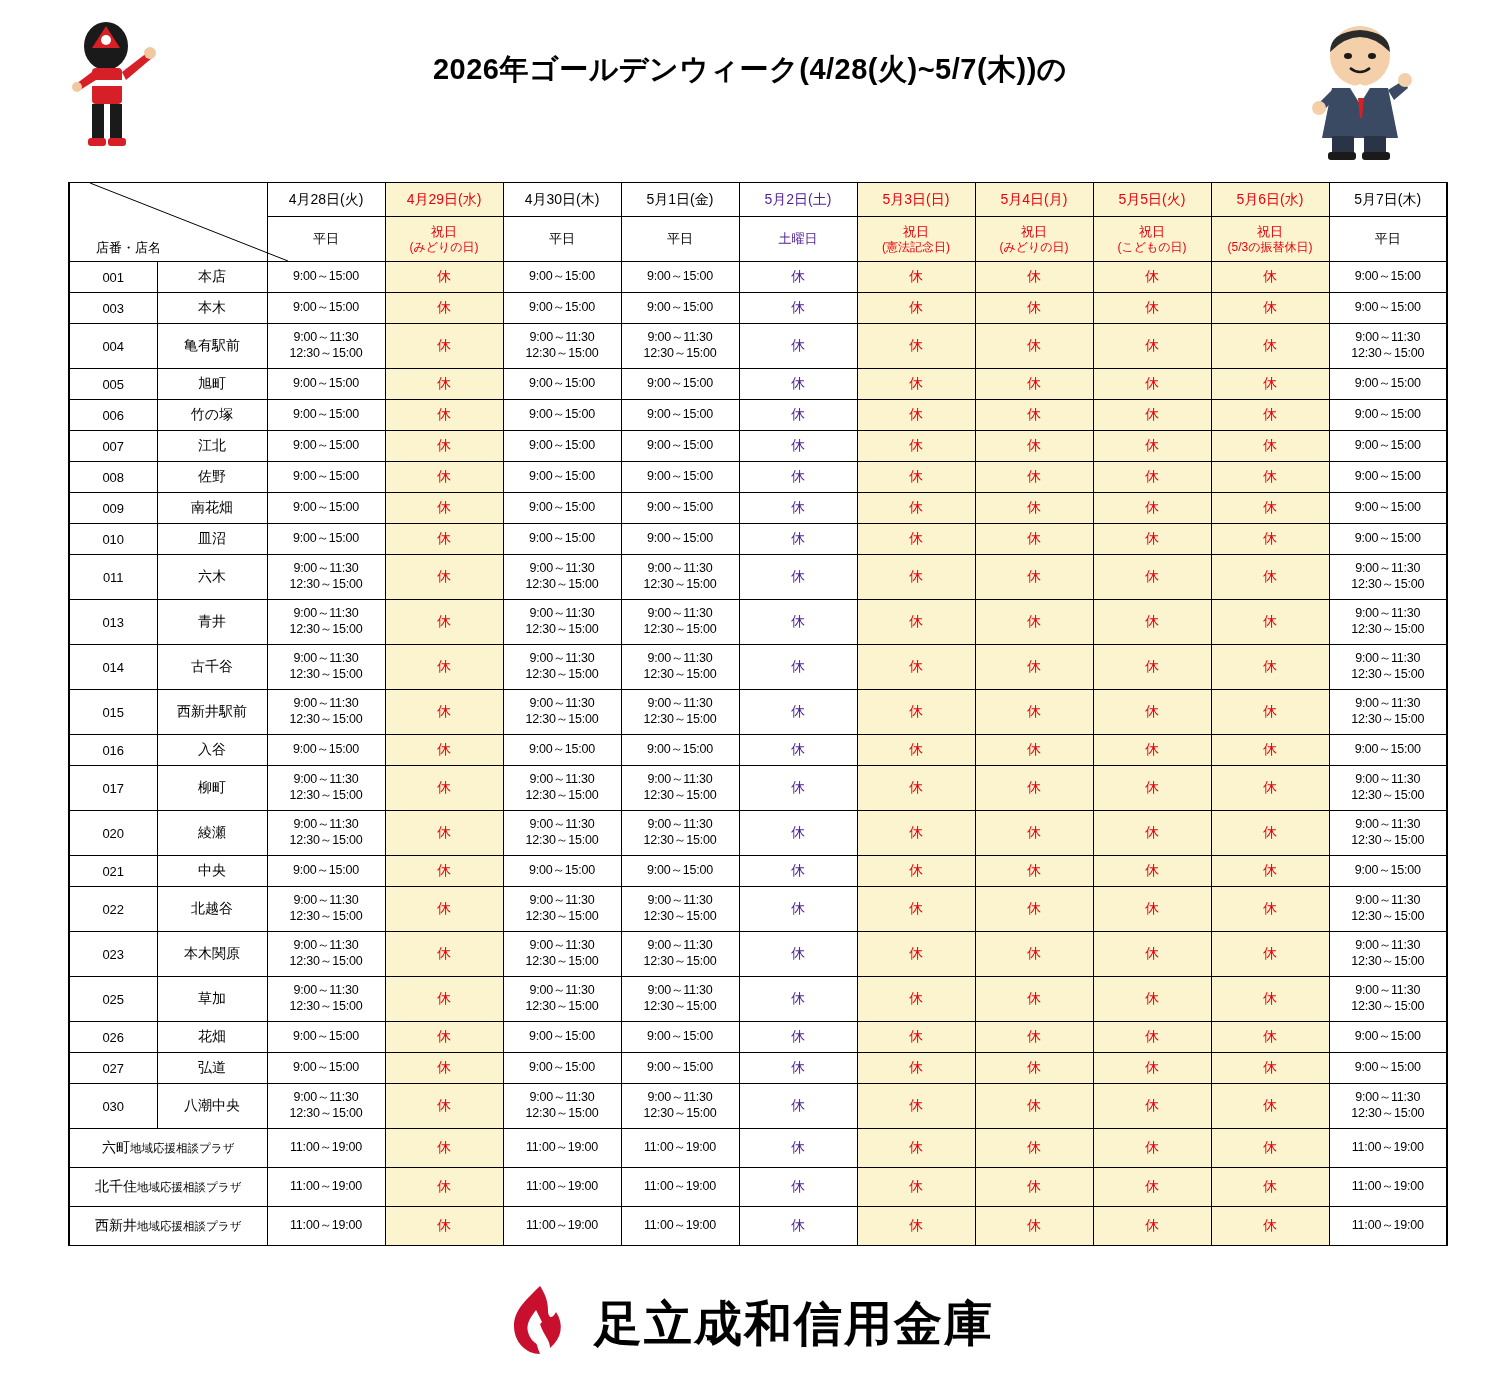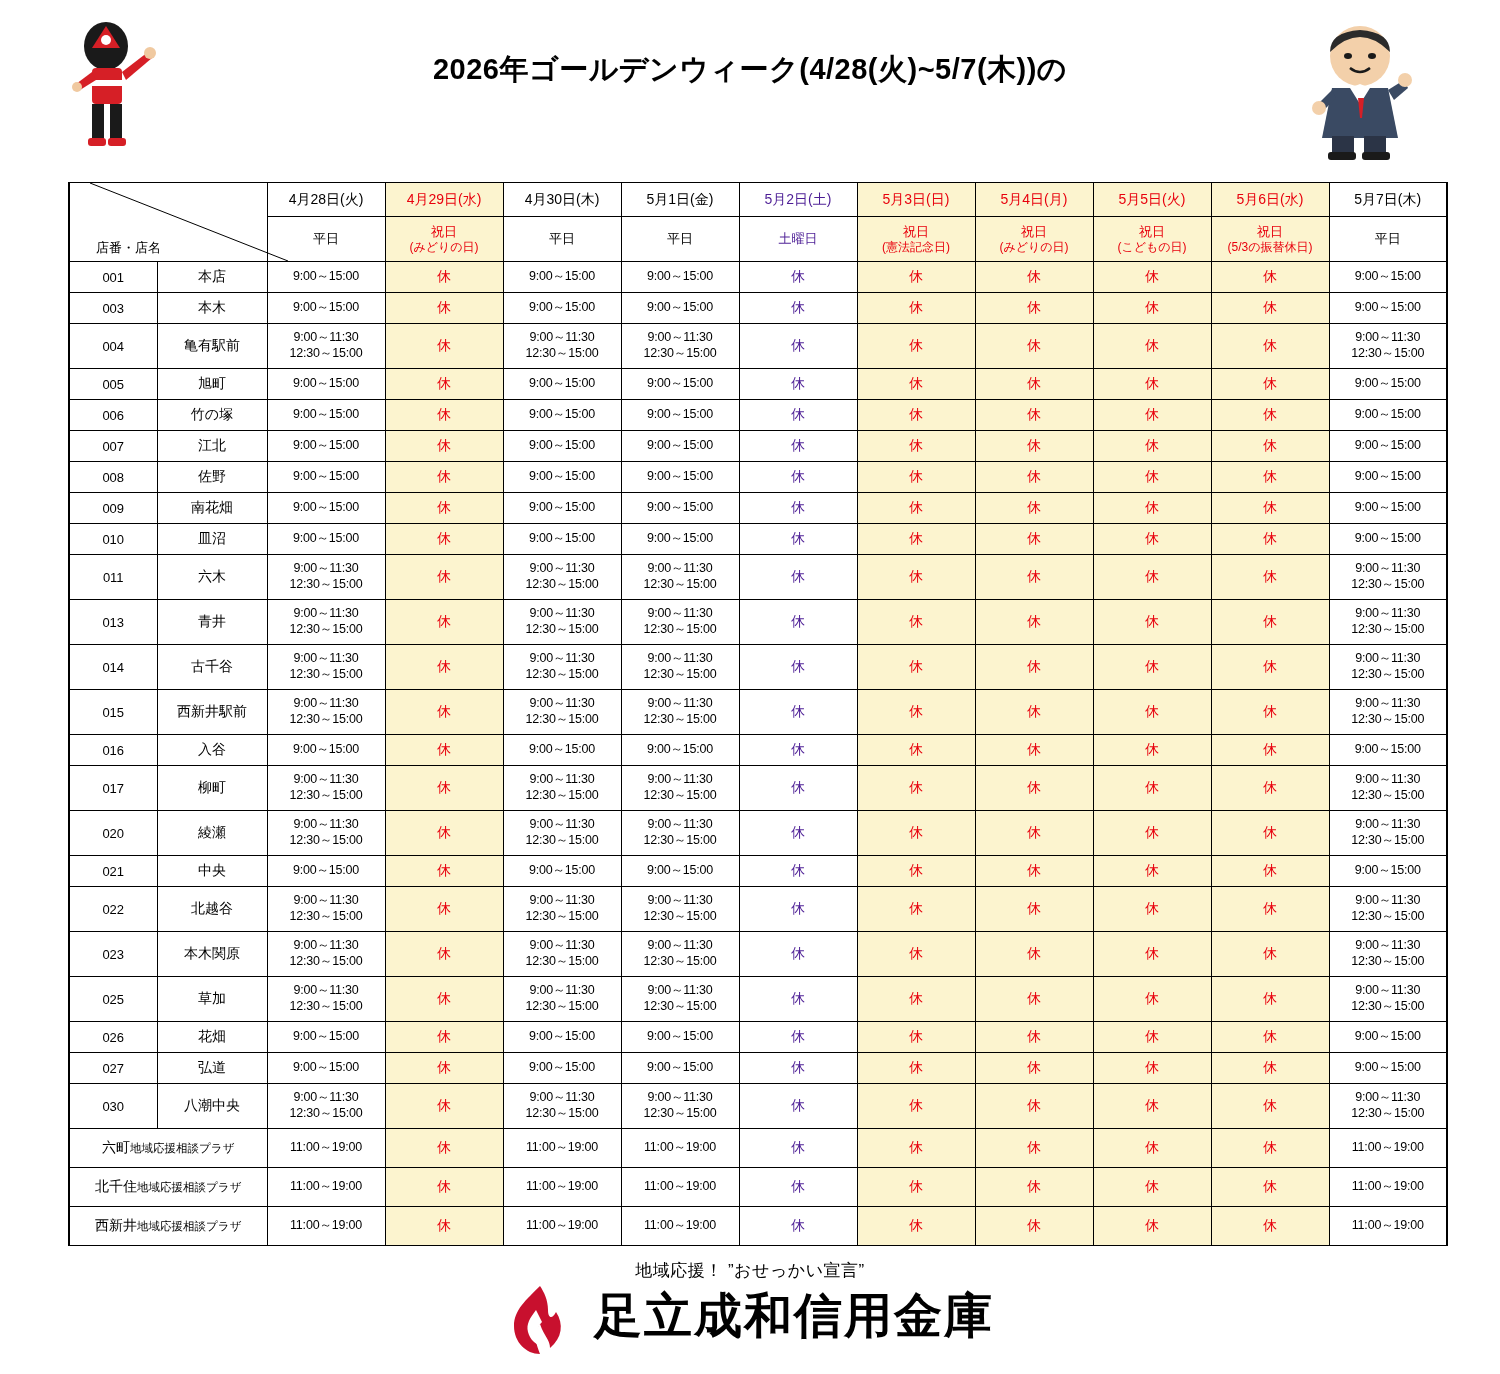--- a/index.html
+++ b/index.html
@@ -168,21 +168,21 @@
     bottom: 18px;
     text-align: center;
   }
   .slogan {
     font-size: 17px;
     margin-bottom: 2px;
     letter-spacing: 0.5px;
   }
   .logo-row {
     display: flex;
-    align-items: flex-start;
+    align-items: flex-end;
     justify-content: center;
     gap: 24px;
   }
   .logo-mark {
     width: 64px;
     height: 72px;
   }
   .logo-text {
     font-size: 48px;
     font-weight: bold;
@@ -808,21 +808,20 @@
             <td class="bg-holiday closed c-red">休</td>
             <td class="bg-holiday closed c-red">休</td>
             <td class="bg-holiday closed c-red">休</td>
             <td class="bg-white thick-right time c-black">11:00～19:00</td>
           </tr>
         </tbody>
     </table>
   </div>
 
   <div class="footer">
-    <div class="slogan">地域応援！ ”おせっかい宣言”</div>
     <div class="logo-row">
       <span class="logo-mark">
         <svg width="64" height="72" viewBox="0 0 64 72">
           <path d="M34 2 C20 16 8 26 8 42 C8 58 20 70 34 70 C30 58 26 50 34 40 C38 52 44 56 44 64 C56 54 58 40 50 28 C46 36 42 34 42 26 C42 16 38 8 34 2 Z" fill="#c8102e"></path>
           <path d="M30 26 C24 34 20 40 22 48 C24 56 30 60 34 62 C30 52 30 44 36 38 C34 34 32 30 30 26 Z" fill="#ffffff"></path>
         </svg>
       </span>
       <span class="logo-text">足立成和信用金庫</span>
     </div>
   </div>

